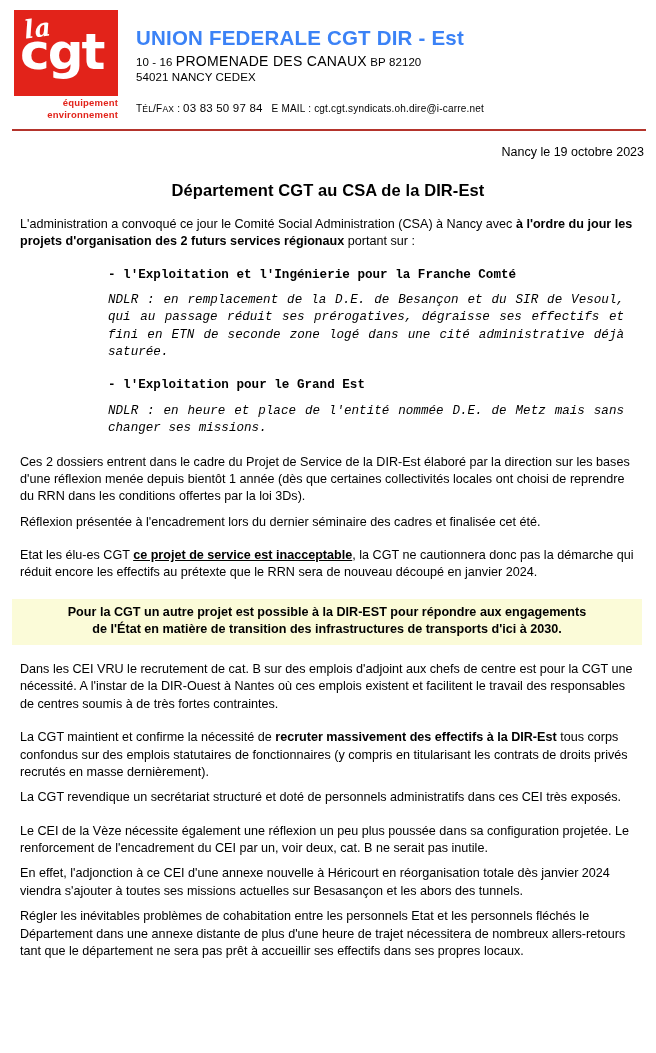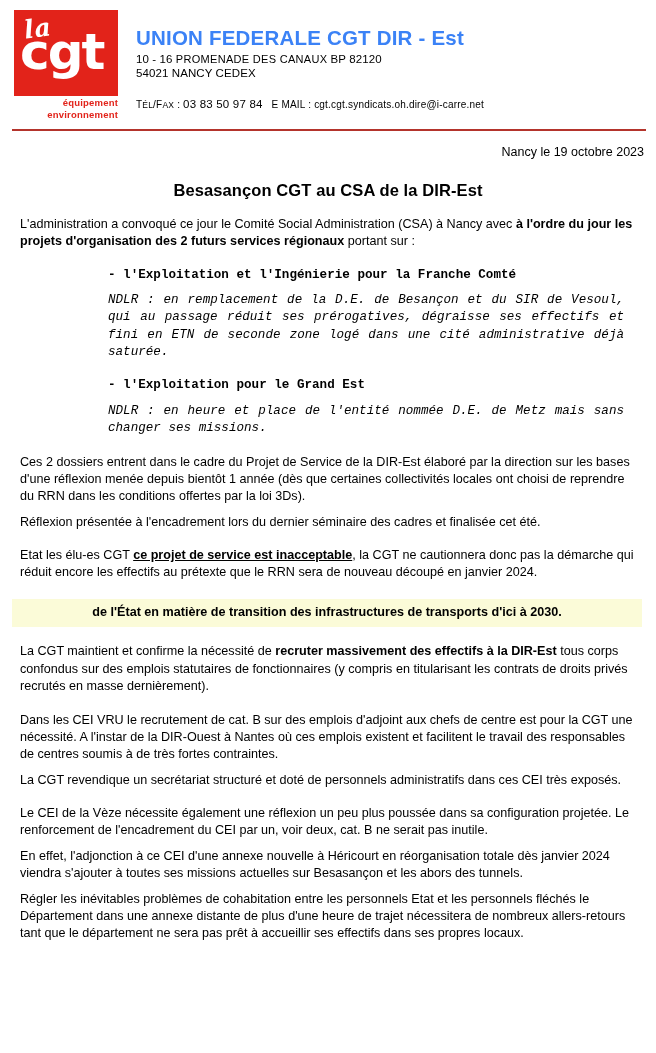--- a/index.html
+++ b/index.html
@@ -85,21 +85,21 @@
     color: #3b82f6;
     letter-spacing: 0.2px;
     line-height: 1.15;
   }
   .head-addr1 {
     font-size: 11.5px;
     margin-top: 3px;
     letter-spacing: 0.1px;
   }
   .head-addr1 .sc {
-    font-size: 11px;
+    font-size: 14px;
     letter-spacing: 0.3px;
   }
   .head-addr2 {
     font-size: 11.5px;
     margin-top: 2px;
     letter-spacing: 0.1px;
   }
   .head-contact {
     font-size: 10px;
     margin-top: 19px;
@@ -188,45 +188,46 @@
       <div class="head-addr2">54021 NANCY CEDEX</div>
       <div class="head-contact">
         <span>T<span style="font-size:8.5px">ÉL</span>/F<span style="font-size:8.5px">AX</span> : </span><span class="big">03 83 50 97 84</span><span>&nbsp;&nbsp; E MAIL : </span><span>cgt.cgt.syndicats.oh.dire@i-carre.net</span>
       </div>
     </div>
   </div>
   <div class="rule"></div>
 
   <div class="date-line">Nancy le 19 octobre 2023</div>
 
-  <div class="doc-title">Besasançon CGT au CSA de la DIR-Est</div>
+  <div class="doc-title">Département CGT au CSA de la DIR-Est</div>
 
   <div class="content">
 
     <p class="para"><span>L'administration a convoqué ce jour le Comité Social Administration (CSA) à Nancy avec </span><b>à l'ordre du jour les projets d'organisation des 2 futurs services régionaux</b><span> portant sur :</span></p>
 
     <div class="indent">
       <p class="sub-head">- l'Exploitation et l'Ingénierie pour la Franche Comté</p>
       <p class="ndlr">NDLR : en remplacement de la D.E. de Besançon et du SIR de Vesoul, qui au passage réduit ses prérogatives, dégraisse ses effectifs et fini en ETN de seconde zone logé dans une cité administrative déjà saturée.</p>
       <p class="sub-head">- l'Exploitation pour le Grand Est</p>
       <p class="ndlr">NDLR : en heure et place de l'entité nommée D.E. de Metz mais sans changer ses missions.</p>
     </div>
 
     <p class="para">Ces 2 dossiers entrent dans le cadre du Projet de Service de la DIR-Est élaboré par la direction sur les bases d'une réflexion menée depuis bientôt 1 année (dès que certaines collectivités locales ont choisi de reprendre du RRN dans les conditions offertes par la loi 3Ds).</p>
     <p class="para-tight">Réflexion présentée à l'encadrement lors du dernier séminaire des cadres et finalisée cet été.</p>
 
     <p class="para"><span>Etat les élu-es CGT </span><b style="text-decoration:underline">ce projet de service est inacceptable</b><span>, la CGT ne cautionnera donc pas la démarche qui réduit encore les effectifs au prétexte que le RRN sera de nouveau découpé en janvier 2024.</span></p>
 
     <div class="highlight">
+      <div>Pour la CGT un autre projet est possible à la DIR-EST pour répondre aux engagements</div>
       <div>de l'État en matière de transition des infrastructures de transports d'ici à 2030.</div>
     </div>
 
+    <p class="para">Dans les CEI VRU le recrutement de cat. B sur des emplois d'adjoint aux chefs de centre est pour la CGT une nécessité. A l'instar de la DIR-Ouest à Nantes où ces emplois existent et facilitent le travail des responsables de centres soumis à de très fortes contraintes.</p>
+
     <p class="para"><span>La CGT maintient et confirme la nécessité de </span><b>recruter massivement des effectifs à la DIR-Est</b><span> tous corps confondus sur des emplois statutaires de fonctionnaires (y compris en titularisant les contrats de droits privés recrutés en masse dernièrement).</span></p>
-
-    <p class="para">Dans les CEI VRU le recrutement de cat. B sur des emplois d'adjoint aux chefs de centre est pour la CGT une nécessité. A l'instar de la DIR-Ouest à Nantes où ces emplois existent et facilitent le travail des responsables de centres soumis à de très fortes contraintes.</p>
     <p class="para-tight">La CGT revendique un secrétariat structuré et doté de personnels administratifs dans ces CEI très exposés.</p>
 
     <p class="para">Le CEI de la Vèze nécessite également une réflexion un peu plus poussée dans sa configuration projetée. Le renforcement de l'encadrement du CEI par un, voir deux, cat. B ne serait pas inutile.</p>
     <p class="para-tight">En effet, l'adjonction à ce CEI d'une annexe nouvelle à Héricourt en réorganisation totale dès janvier 2024 viendra s'ajouter à toutes ses missions actuelles sur Besasançon et les abors des tunnels.</p>
     <p class="para-tight">Régler les inévitables problèmes de cohabitation entre les personnels Etat et les personnels fléchés le Département dans une annexe distante de plus d'une heure de trajet nécessitera de nombreux allers-retours tant que le département ne sera pas prêt à accueillir ses effectifs dans ses propres locaux.</p>
 
   </div>
 </div>
 
 </body></html>

